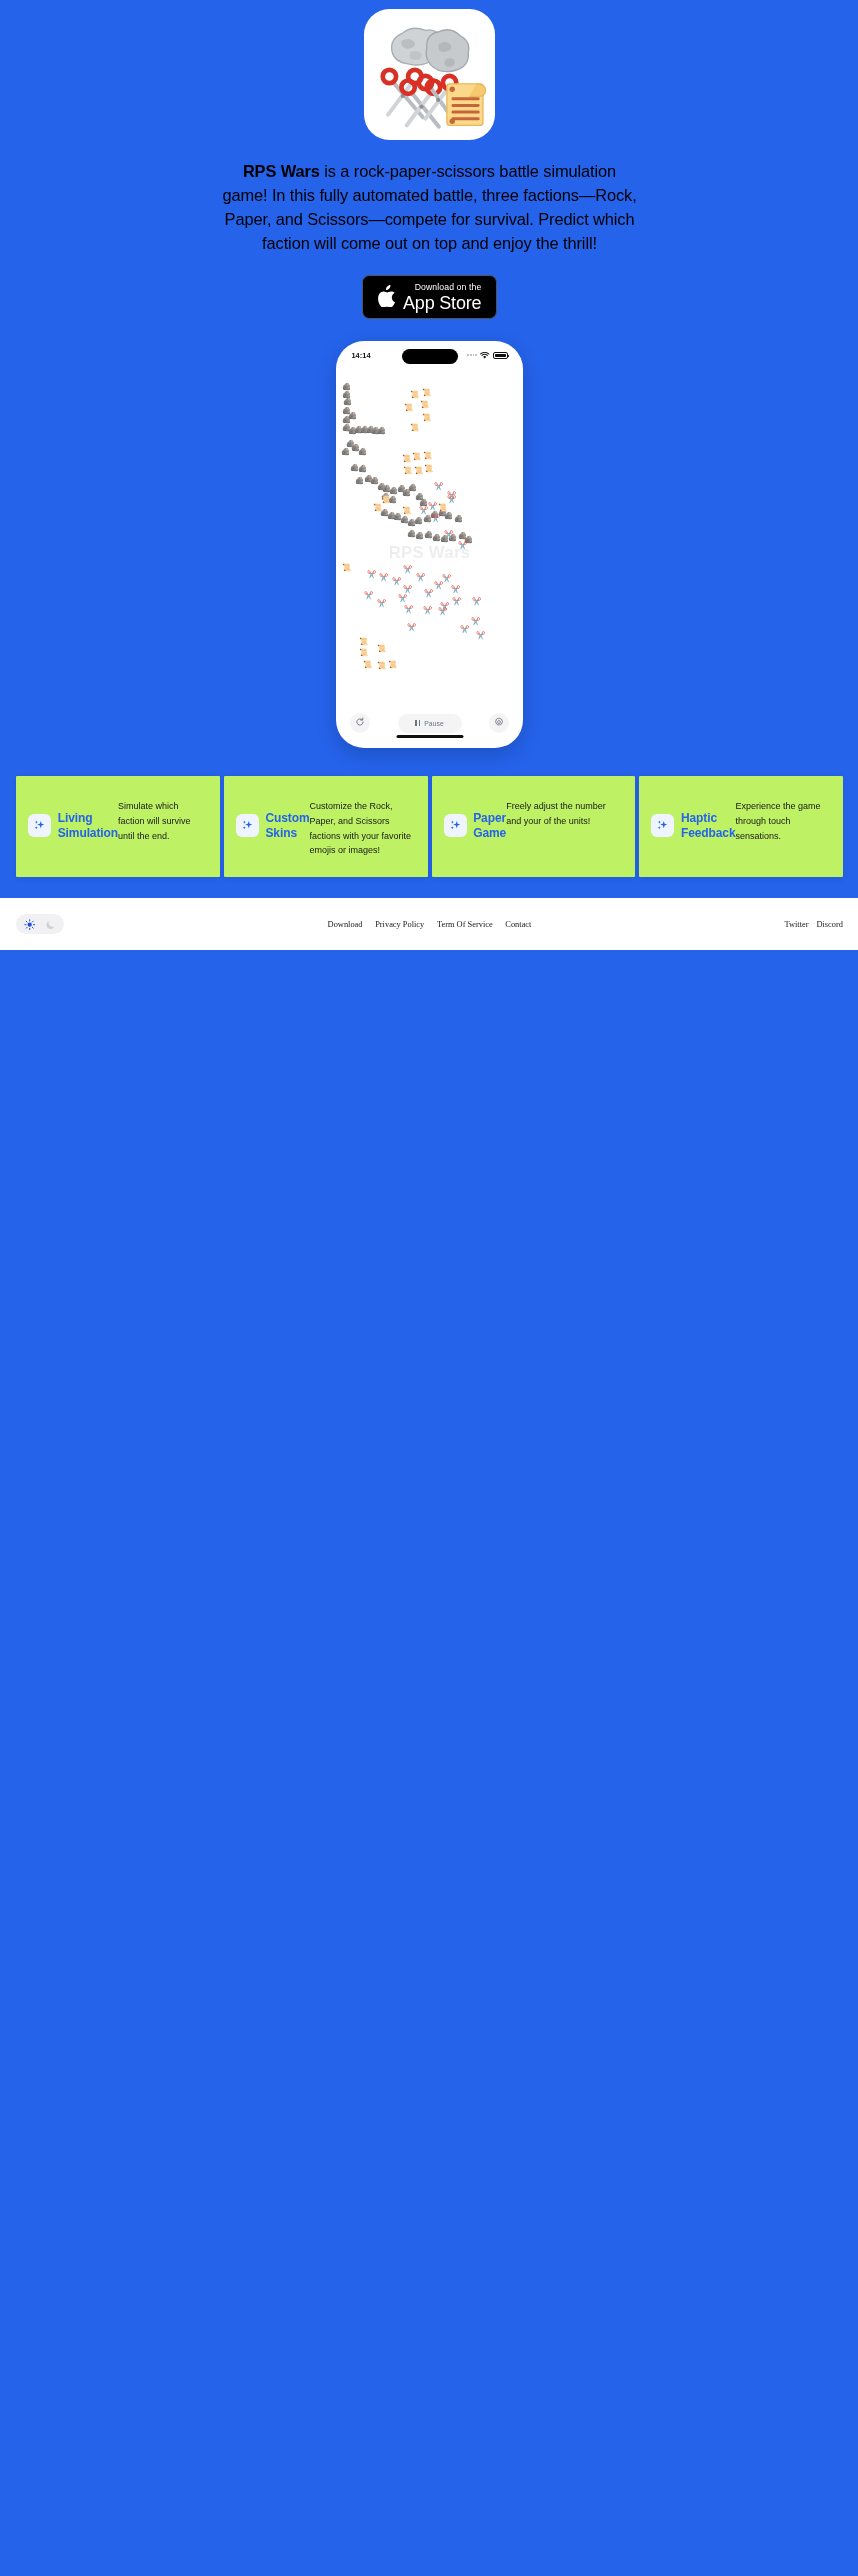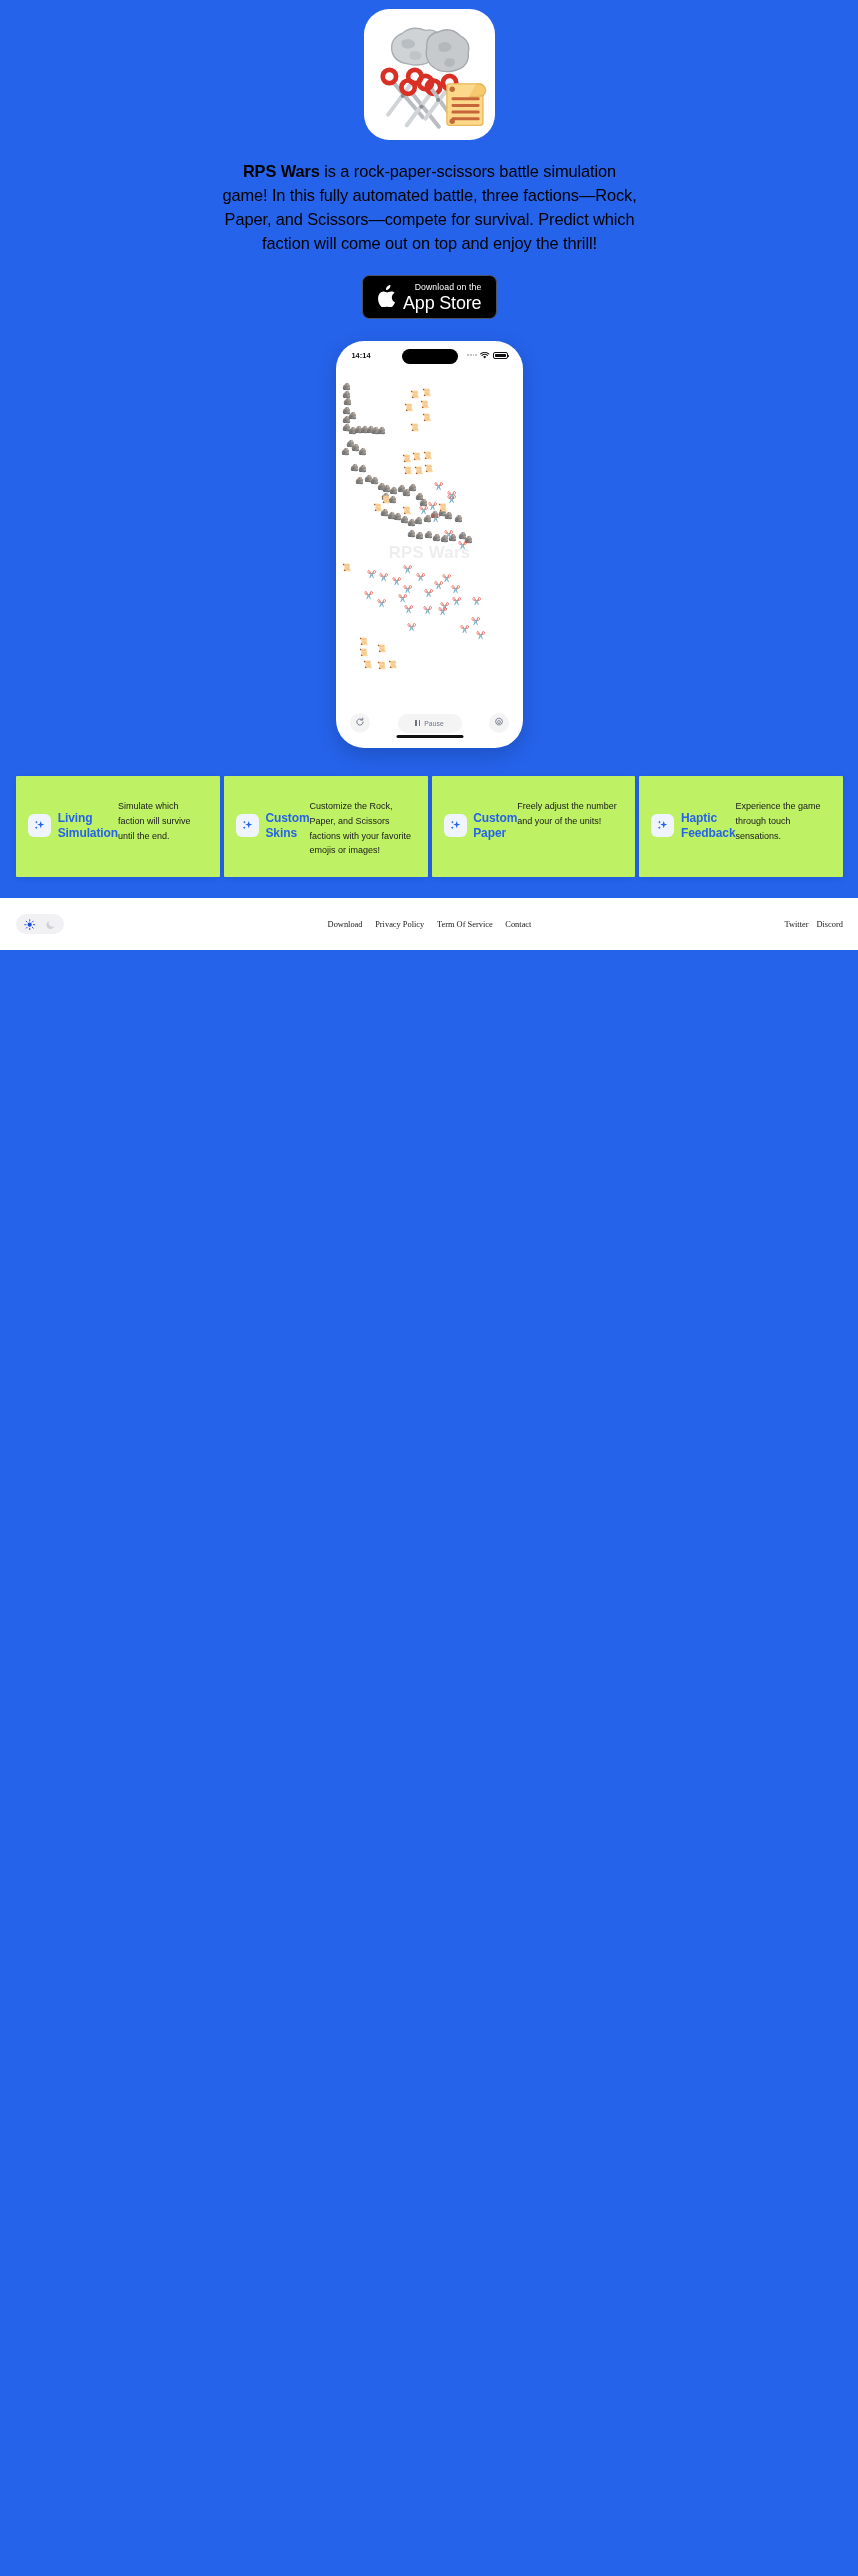--- a/index.html
+++ b/index.html
@@ -563,21 +563,21 @@
 
     <div class="card">
       <div class="card-head">
         <span class="card-icon">
           <svg width="12.7" height="12.7" viewBox="0 0 20 20" aria-hidden="true">
             <path d="M12.2 3.2 13.6 7.4 17.8 8.8 13.6 10.2 12.2 14.4 10.8 10.2 6.6 8.8 10.8 7.4z" fill="#2563eb"></path>
             <path d="M5.4 2.2 6.1 4.2 8.1 4.9 6.1 5.6 5.4 7.6 4.7 5.6 2.7 4.9 4.7 4.2z" fill="#2563eb"></path>
             <path d="M5.1 11.4 5.7 13.2 7.5 13.8 5.7 14.4 5.1 16.2 4.5 14.4 2.7 13.8 4.5 13.2z" fill="#2563eb"></path>
           </svg>
         </span>
-        <span class="card-title">Custom Paper</span>
+        <span class="card-title">Paper Game</span>
       </div>
       <div class="card-desc">Freely adjust the number and your of the units!</div>
     </div>
 
     <div class="card">
       <div class="card-head">
         <span class="card-icon">
           <svg width="12.7" height="12.7" viewBox="0 0 20 20" aria-hidden="true">
             <path d="M12.2 3.2 13.6 7.4 17.8 8.8 13.6 10.2 12.2 14.4 10.8 10.2 6.6 8.8 10.8 7.4z" fill="#2563eb"></path>
             <path d="M5.4 2.2 6.1 4.2 8.1 4.9 6.1 5.6 5.4 7.6 4.7 5.6 2.7 4.9 4.7 4.2z" fill="#2563eb"></path>

